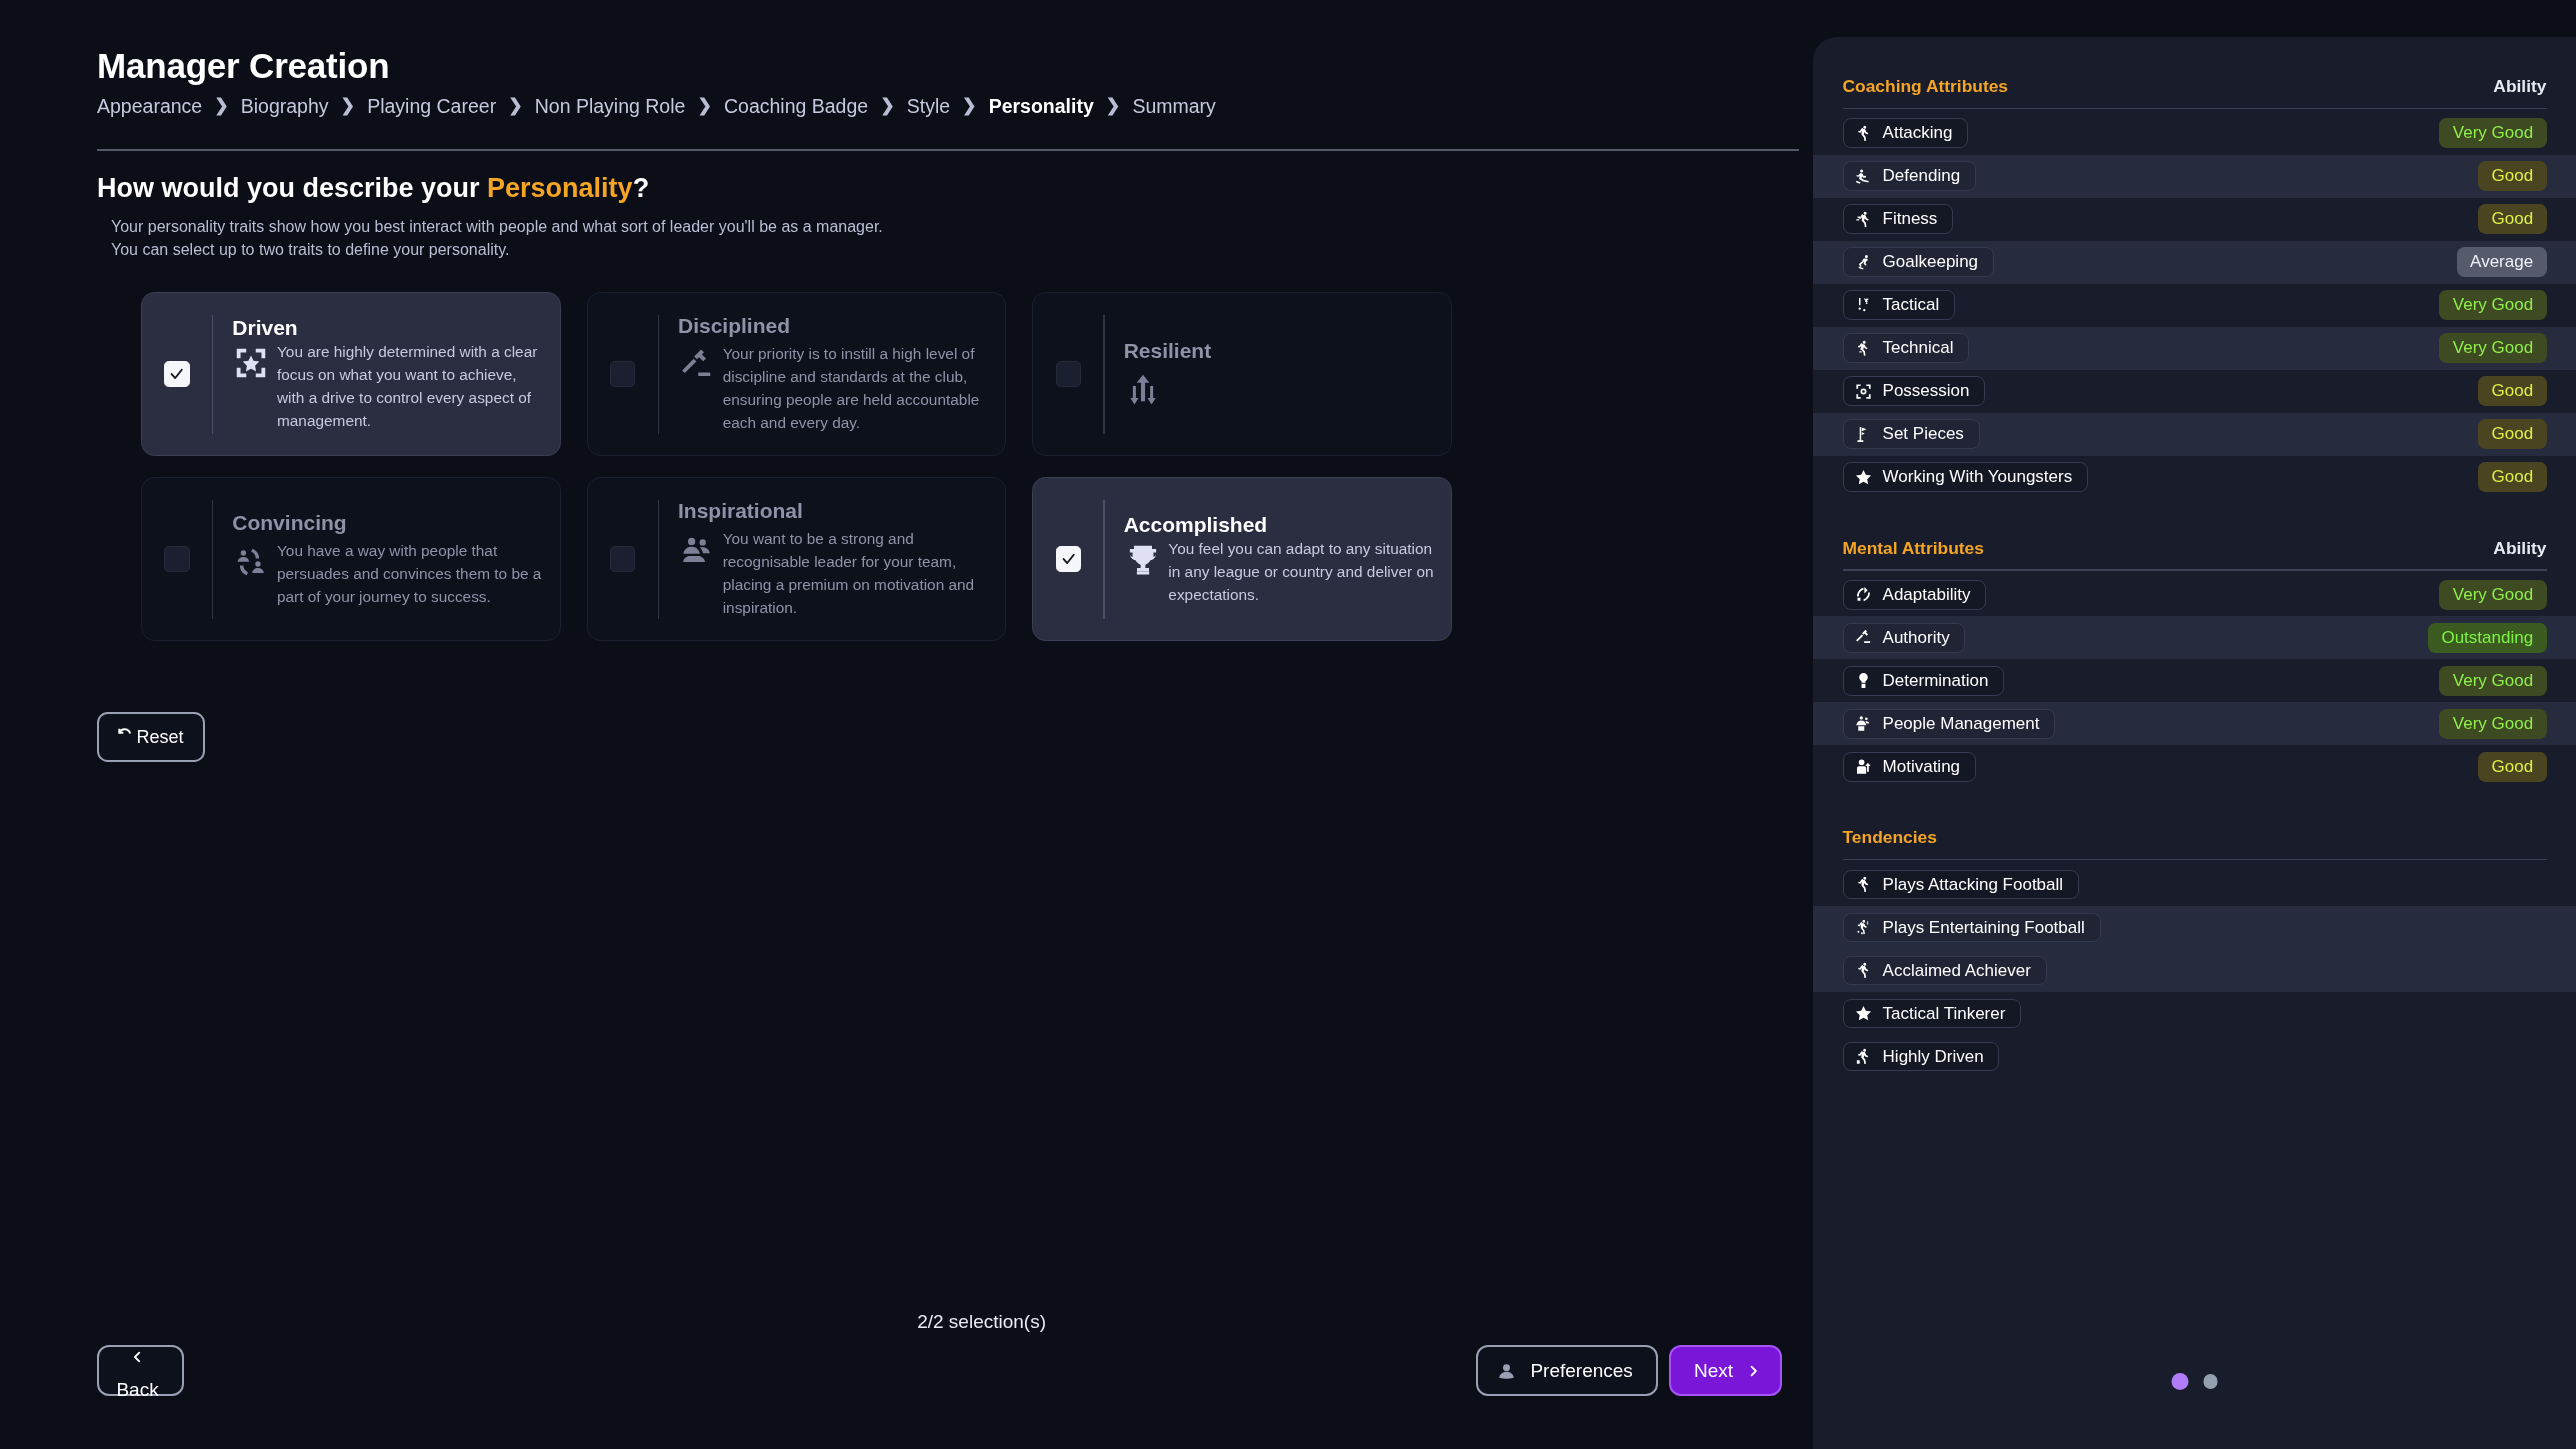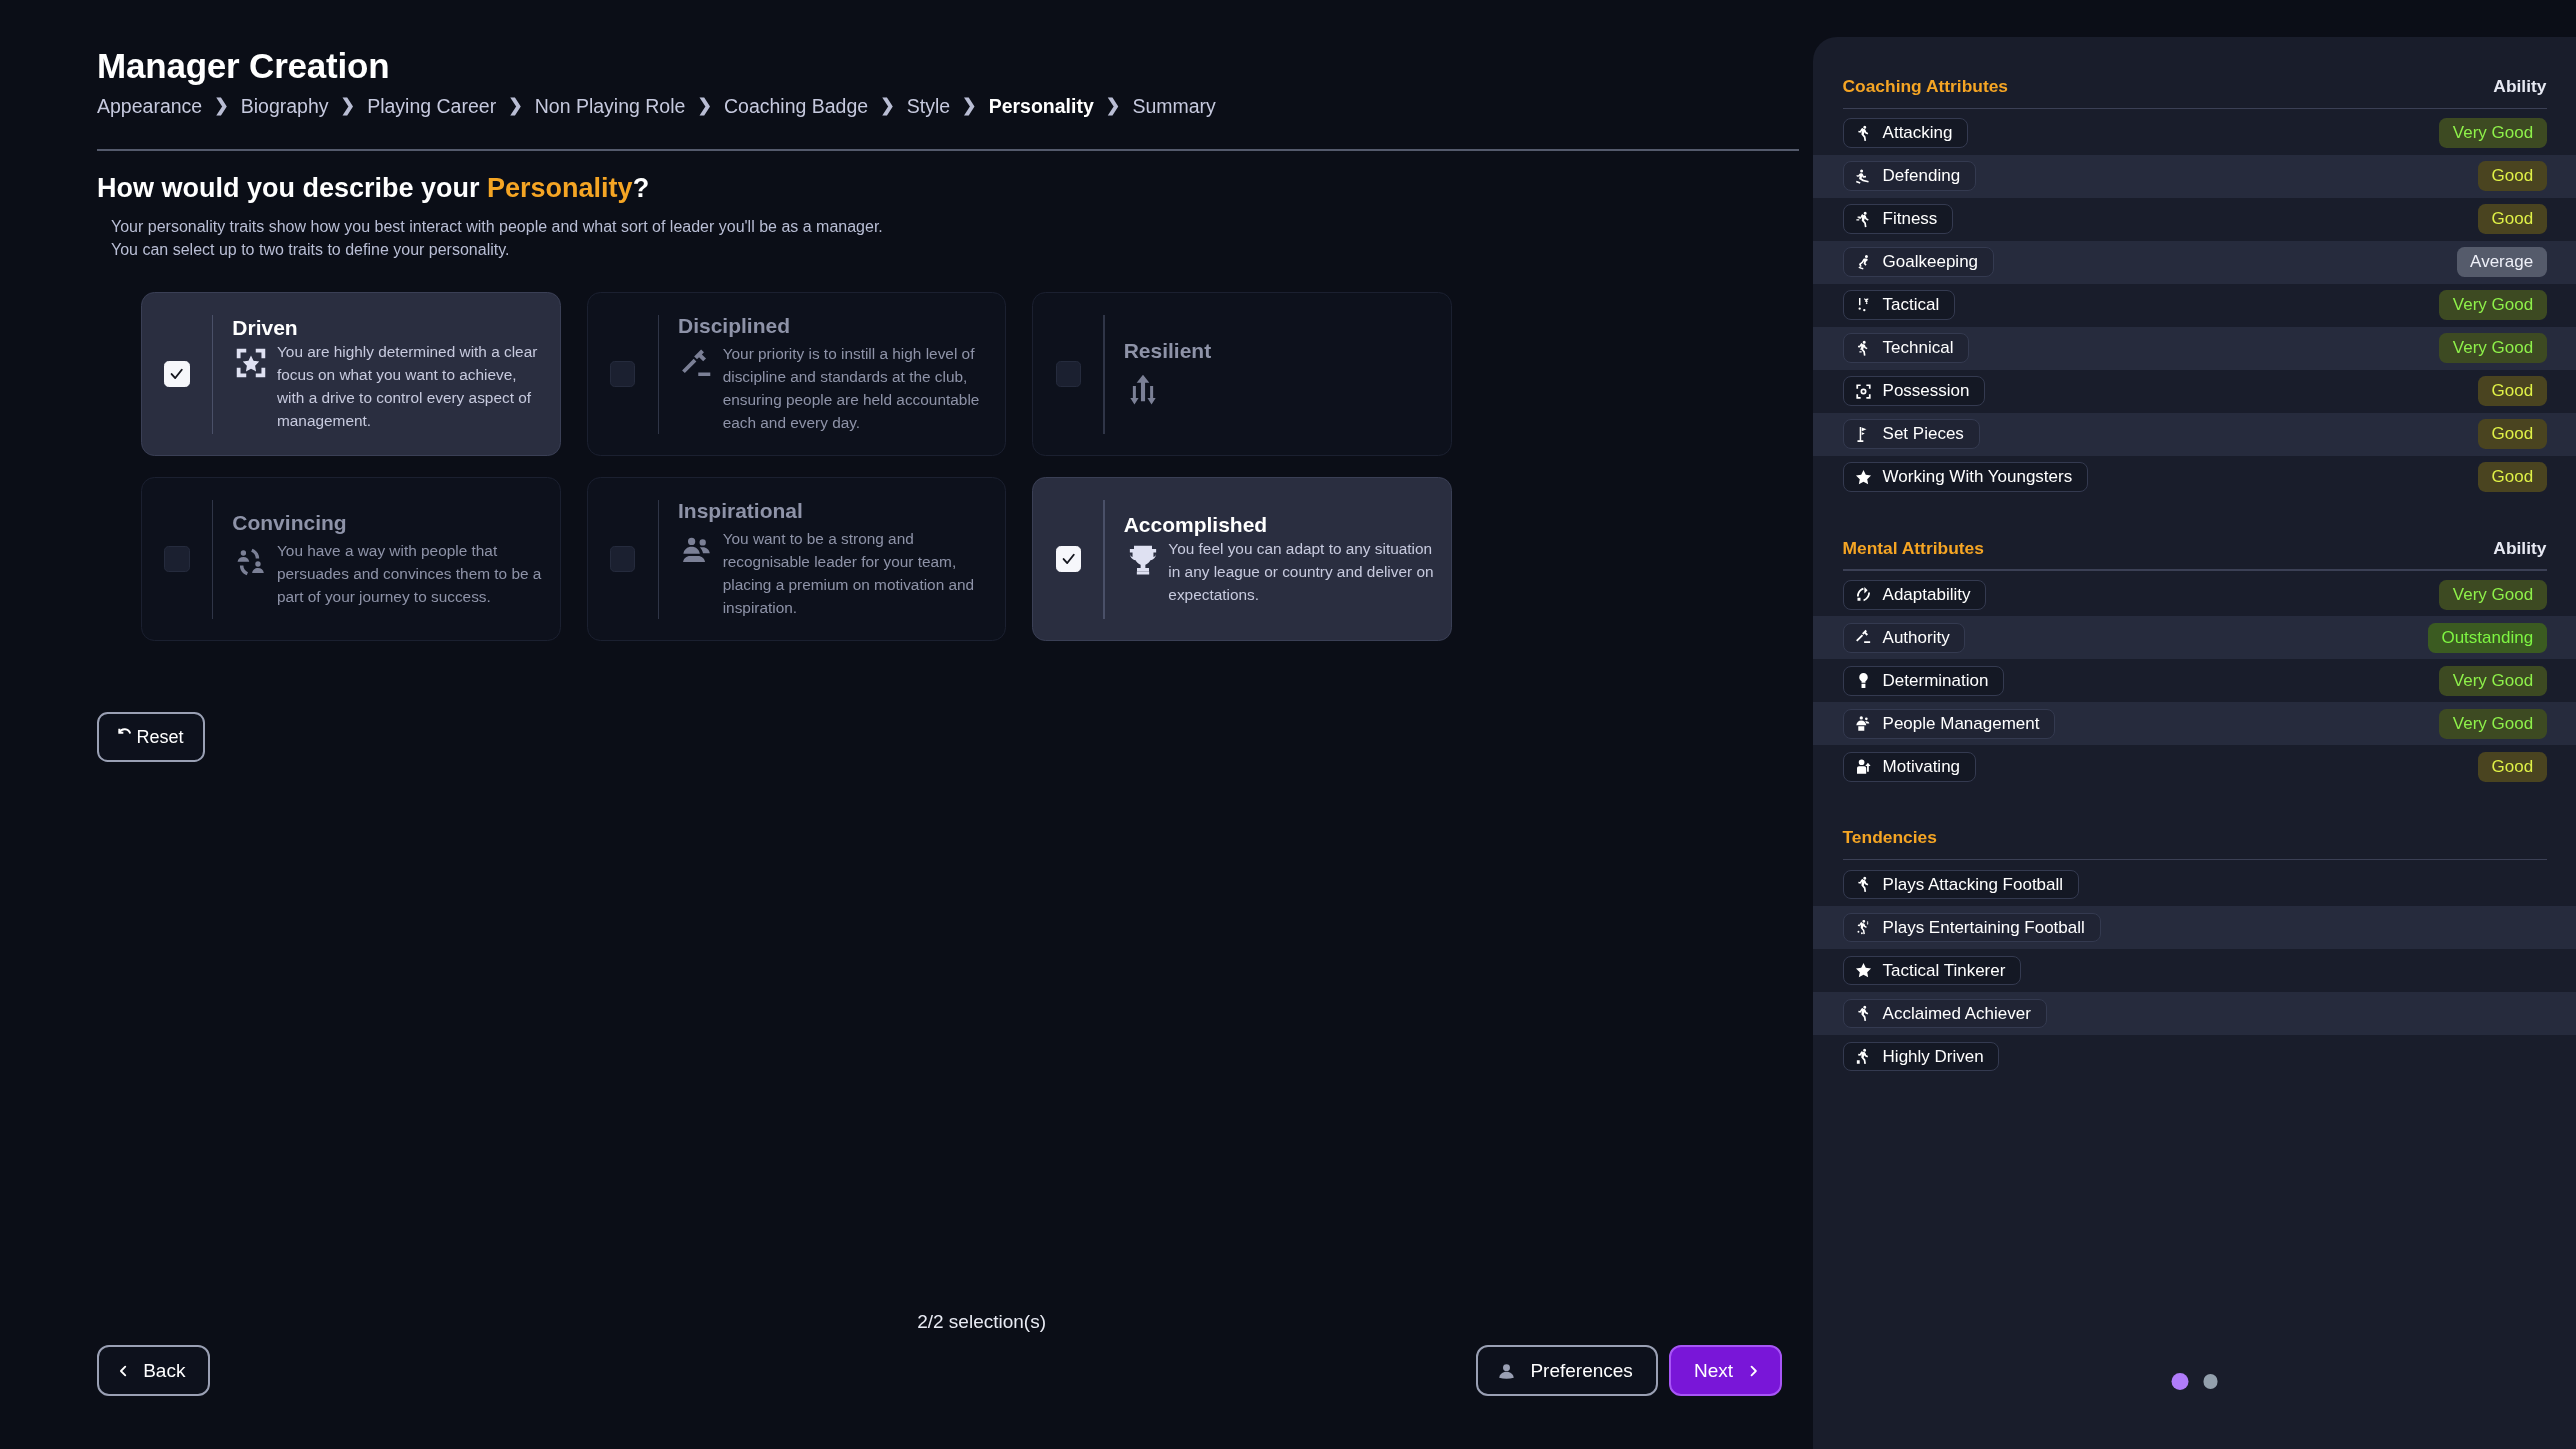--- a/index.html
+++ b/index.html
@@ -100,21 +100,21 @@
   
   .sel-count {
     position: absolute; right: 765px; top: 1311px;
     font-size: 19px; color: #e9ebf4; white-space: nowrap;
   }
   .back-btn {
     position: absolute; left: 97px; top: 1345px;
     height: 51px; padding: 0 23px 0 17.4px;
     display: flex; align-items: center; gap: 12px;
     border: 2px solid #9aa0b4; border-radius: 12px; background: #0d111c;
-    color: #ffffff; font-size: 19px; cursor: pointer;
+    color: #ffffff; font-size: 19px; cursor: pointer; flex-direction: column;
   }
   .pref-btn {
     position: absolute; left: 1476px; top: 1345px;
     height: 51px; padding: 0 23px 0 17.4px;
     display: flex; align-items: center; gap: 12px;
     border: 2px solid #9aa0b4; border-radius: 12px; background: #0d111c;
     color: #ffffff; font-size: 19px; cursor: pointer; white-space: nowrap;
   }
   .next-btn {
     position: absolute; left: 1669px; top: 1345px;
@@ -560,38 +560,38 @@
           <div class="arow alt">
             <div class="chip">
               <span class="gi">
                 <svg viewBox="0 0 24 24">
                   <path d="M12.4 2.4a1.8 1.8 0 1 1 0 3.6 1.8 1.8 0 0 1 0-3.6zM10.5 6.6c1.3-.4 2.6.3 3 1.4l.6 1.8 2.1 1.2-.9 1.7-2.8-1.5-.5-1.1-.9 2.7 2 2.3.7 5-1.9.3-.6-4.4-2.8-3.3.3-4.4-1.4 2.1-2.6-.3.3-1.8 1.6.2 1.5-2.6c.2-.3.4-.4.7-.5l.6-.3zM17.2 4.1l1.1 1.1-1.1 1.1-1.1-1.1 1.1-1.1zm-1.1 3.3l1.1-1.1 1.1 1.1-1.1 1.1-1.1-1.1zM5.6 16.2a1.2 1.2 0 1 1 0 2.4 1.2 1.2 0 0 1 0-2.4zM10 18a1.2 1.2 0 1 1 0 2.4A1.2 1.2 0 0 1 10 18z"></path>
                 </svg>
               </span>
               <span>Plays Entertaining Football</span>
             </div>
           </div>
+          <div class="arow alt">
+            <div class="chip">
+              <span class="gi">
+                <svg viewBox="0 0 24 24">
+                  <path d="M13.6 2.1a1.9 1.9 0 1 1 0 3.8 1.9 1.9 0 0 1 0-3.8zM11.4 6.4c1.4-.5 2.8.2 3.3 1.5l.9 2.3 2.4 1.2-.9 1.9-3.2-1.6-.6-1.5-1 3.1 2.2 2.6.8 5.4-2.1.3-.7-4.6-3.1-3.6.3-4.8-1.4 2.3-2.9-.4.3-2 1.8.3 1.7-2.8c.2-.3.5-.5.9-.6l1.3-.4z"></path>
+                </svg>
+              </span>
+              <span>Acclaimed Achiever</span>
+            </div>
+          </div>
           <div class="arow">
             <div class="chip">
               <span class="gi">
                 <svg viewBox="0 0 24 24">
                   <path d="M12 2.6l2.9 6 6.6.9-4.8 4.6 1.2 6.5L12 17.5l-5.9 3.1 1.2-6.5-4.8-4.6 6.6-.9L12 2.6z"></path>
                 </svg>
               </span>
               <span>Tactical Tinkerer</span>
-            </div>
-          </div>
-          <div class="arow alt">
-            <div class="chip">
-              <span class="gi">
-                <svg viewBox="0 0 24 24">
-                  <path d="M13.6 2.1a1.9 1.9 0 1 1 0 3.8 1.9 1.9 0 0 1 0-3.8zM11.4 6.4c1.4-.5 2.8.2 3.3 1.5l.9 2.3 2.4 1.2-.9 1.9-3.2-1.6-.6-1.5-1 3.1 2.2 2.6.8 5.4-2.1.3-.7-4.6-3.1-3.6.3-4.8-1.4 2.3-2.9-.4.3-2 1.8.3 1.7-2.8c.2-.3.5-.5.9-.6l1.3-.4z"></path>
-                </svg>
-              </span>
-              <span>Acclaimed Achiever</span>
             </div>
           </div>
           <div class="arow">
             <div class="chip">
               <span class="gi">
                 <svg viewBox="0 0 24 24">
                   <path d="M13.4 2.2a1.9 1.9 0 1 1 0 3.8 1.9 1.9 0 0 1 0-3.8zM11.3 6.5c1.4-.5 2.8.2 3.3 1.5l.8 2.2 2.4 1.2-.9 1.9-3.2-1.6-.6-1.4-1 3 2.2 2.6.8 5.3-2.1.3-.7-4.6-3.1-3.5.3-4.7-1.4 2.3-2.9-.4.3-2 1.8.3 1.7-2.8c.2-.3.5-.5.9-.6l.4-.2zM3.6 16.6h3.6v4.5H3.6v-4.5z"></path>
                 </svg>
               </span>
               <span>Highly Driven</span>

